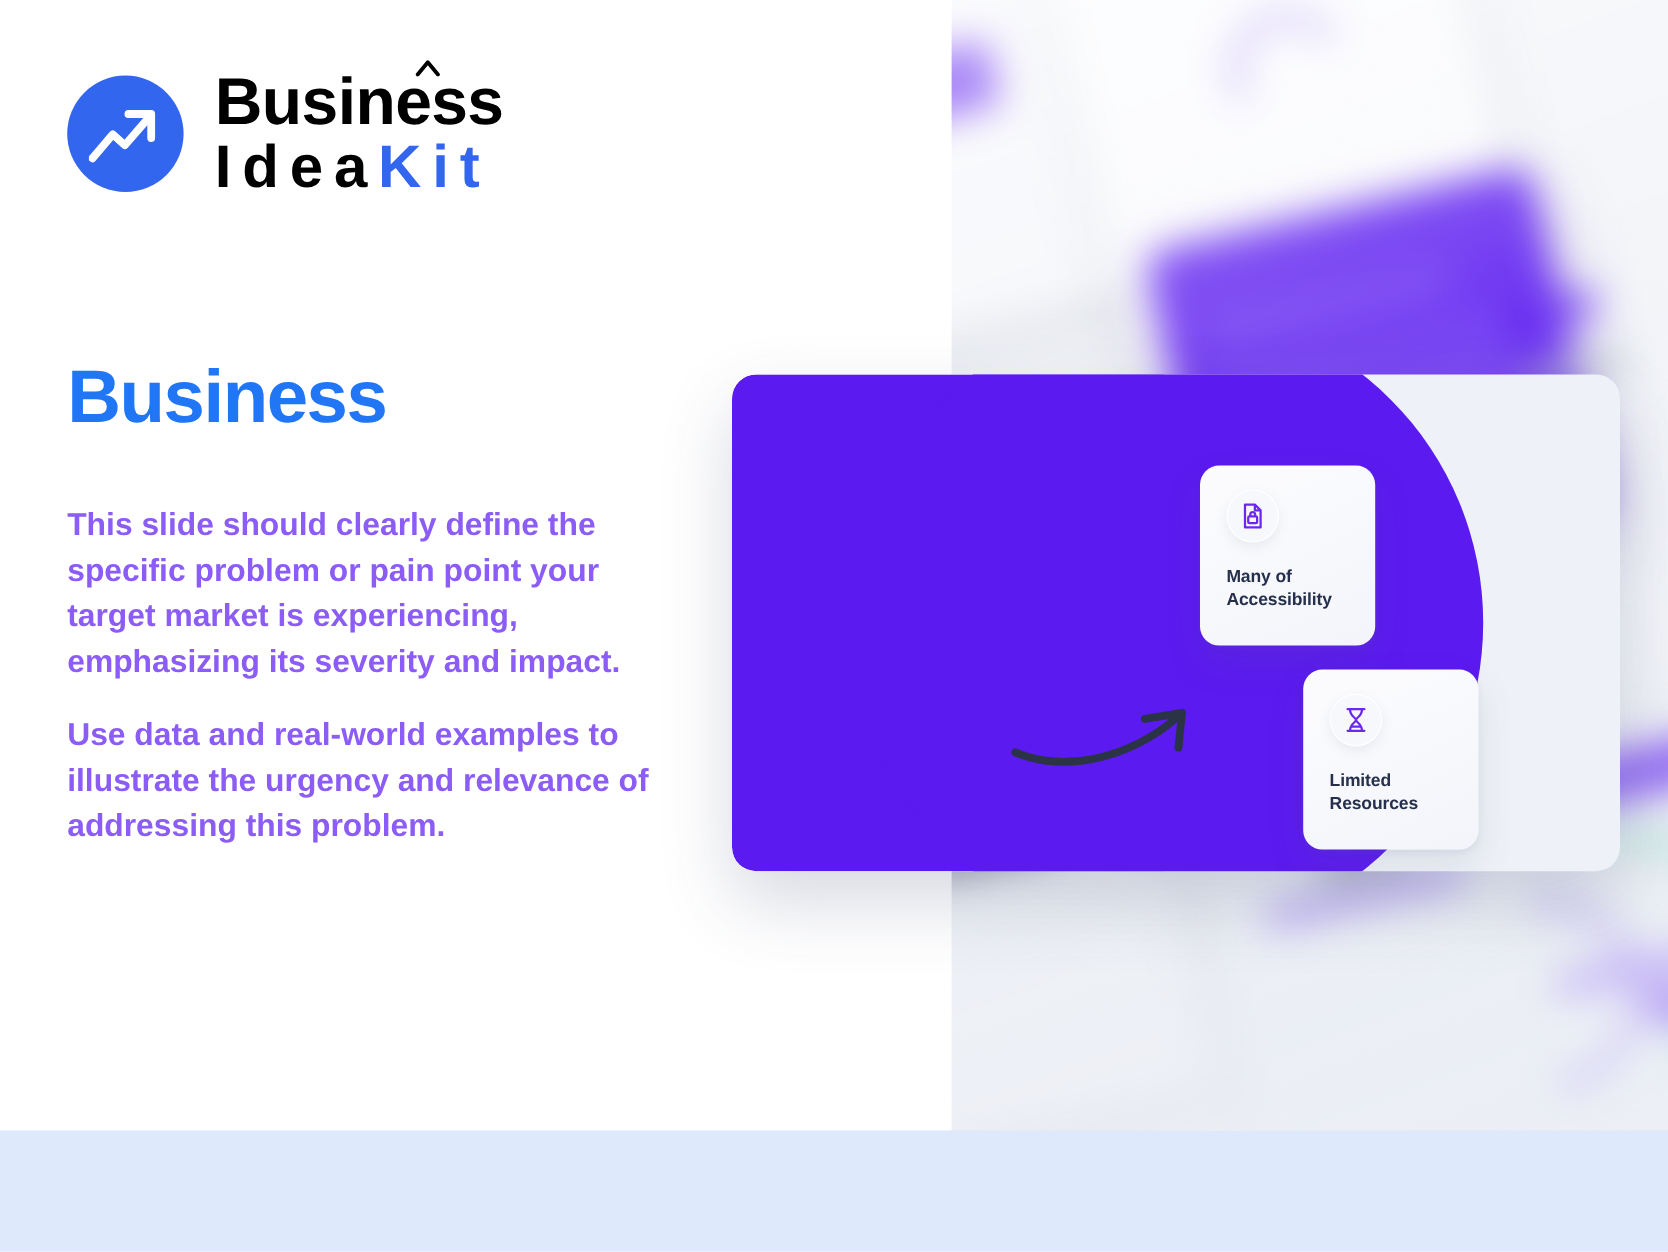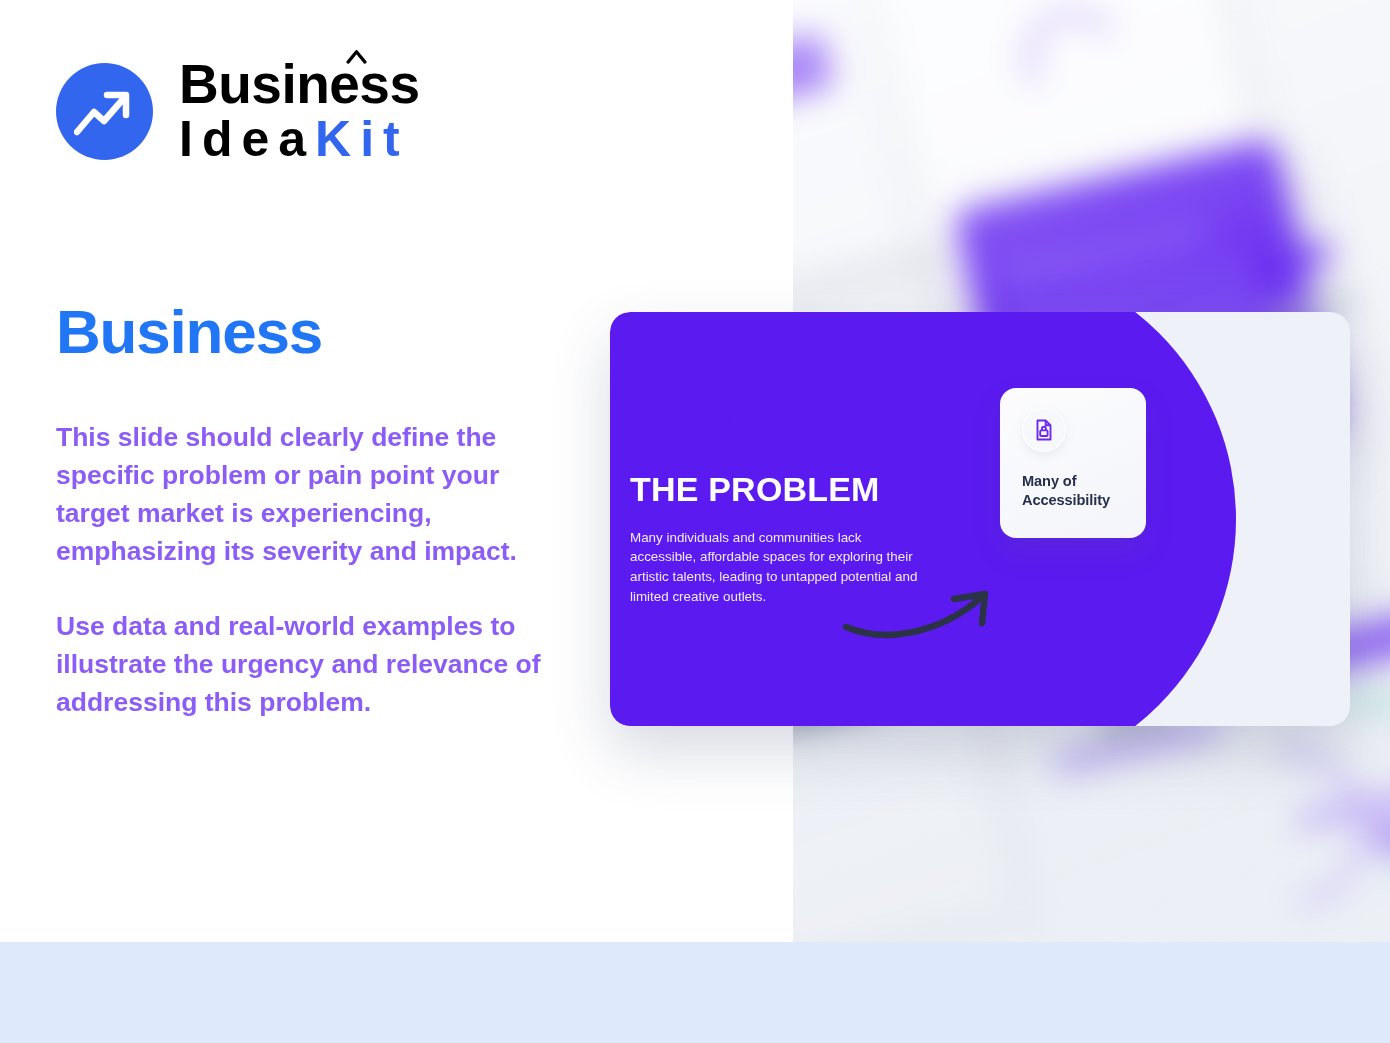--- a/index.html
+++ b/index.html
@@ -75,21 +75,21 @@
 
   
   .page-title {
     position:absolute; left:56px; top:296px;
     font-size:62px; font-weight:700; color:#2176f5; letter-spacing:-1.2px;
   }
   .body-copy { position:absolute; left:56px; top:418px; width:510px; }
   .body-copy p {
     font-size:26.5px; font-weight:700; color:#8b5cf6; line-height:1.44;
   }
-  .body-copy p + p { margin-top:36px; }
+  .body-copy p + p { margin-top:22px; }
 
   
   .slide-card {
     position:absolute; left:610px; top:312px; width:740px; height:414px;
     background:#eef1f7; border-radius:20px; overflow:hidden;
     box-shadow:0 26px 60px rgba(60,70,110,.20);
     z-index:20;
   }
   .purple-blob {
     position:absolute; left:0; top:0; width:360px; height:414px;
@@ -205,39 +205,47 @@
     <div class="body-copy">
       <p>This slide should clearly define the specific problem or pain point your target market is experiencing, emphasizing its severity and impact.</p>
       <p>Use data and real-world examples to illustrate the urgency and relevance of addressing this problem.</p>
     </div>
   </div>
 
   <div class="slide-card">
     <div class="purple-blob"></div>
     <div class="purple-bulge"></div>
 
-    <div class="slide-text">
-      <div class="slide-heading">THE PROBLEM</div>
-      <div class="slide-desc">Many individuals and communities lack accessible, affordable spaces for exploring their artistic talents, leading to untapped potential and limited creative outlets.</div>
-    </div>
 
     <svg class="curve-arrow" width="160" height="56" viewBox="0 0 160 56">
       <path d="M4 40 C 42 56, 96 48, 140 10" fill="none" stroke="#2b3446" stroke-width="6.5" stroke-linecap="round"></path>
       <path d="M112 12 L143 7 L140 36" fill="none" stroke="#2b3446" stroke-width="6.5" stroke-linecap="round" stroke-linejoin="round"></path>
     </svg>
 
     <div class="tile tile-a">
       <div class="tile-icon-wrap">
         <svg width="24" height="24" viewBox="0 0 24 24" aria-hidden="true">
           <path d="M5.5 2.5 h8.2 l4.8 4.8 v14.2 h-13 z" fill="none" stroke="#6d28f0" stroke-width="1.9" stroke-linejoin="round"></path>
           <path d="M13.7 2.5 v4.8 h4.8" fill="none" stroke="#6d28f0" stroke-width="1.9" stroke-linejoin="round"></path>
           <rect x="8.2" y="12.4" width="7.4" height="5.6" rx="1" fill="none" stroke="#6d28f0" stroke-width="1.9"></rect>
           <path d="M9.9 12.4 v-1.7 a2 2 0 0 1 4 0 v1.7" fill="none" stroke="#6d28f0" stroke-width="1.9"></path>
         </svg>
       </div>
       <div class="tile-label">Many of Accessibility</div>
     </div>
 
 
+    <div class="tile tile-c">
+      <div class="tile-icon-wrap">
+        <svg width="24" height="24" viewBox="0 0 24 24" aria-hidden="true">
+          <path d="M5 3 h14" stroke="#6d28f0" stroke-width="1.9" stroke-linecap="round"></path>
+          <path d="M5 21 h14" stroke="#6d28f0" stroke-width="1.9" stroke-linecap="round"></path>
+          <path d="M7 3 c0 6 5 7 5 9 c0 2 -5 3 -5 9" fill="none" stroke="#6d28f0" stroke-width="1.9" stroke-linejoin="round"></path>
+          <path d="M17 3 c0 6 -5 7 -5 9 c0 2 5 3 5 9" fill="none" stroke="#6d28f0" stroke-width="1.9" stroke-linejoin="round"></path>
+          <path d="M8.6 17.6 h6.8" stroke="#6d28f0" stroke-width="1.9" stroke-linecap="round"></path>
+        </svg>
+      </div>
+      <div class="tile-label">Limited Resources</div>
+    </div>
   </div>
 
   <div class="bottom-strip"></div>
 </div>
 
 </body></html>

